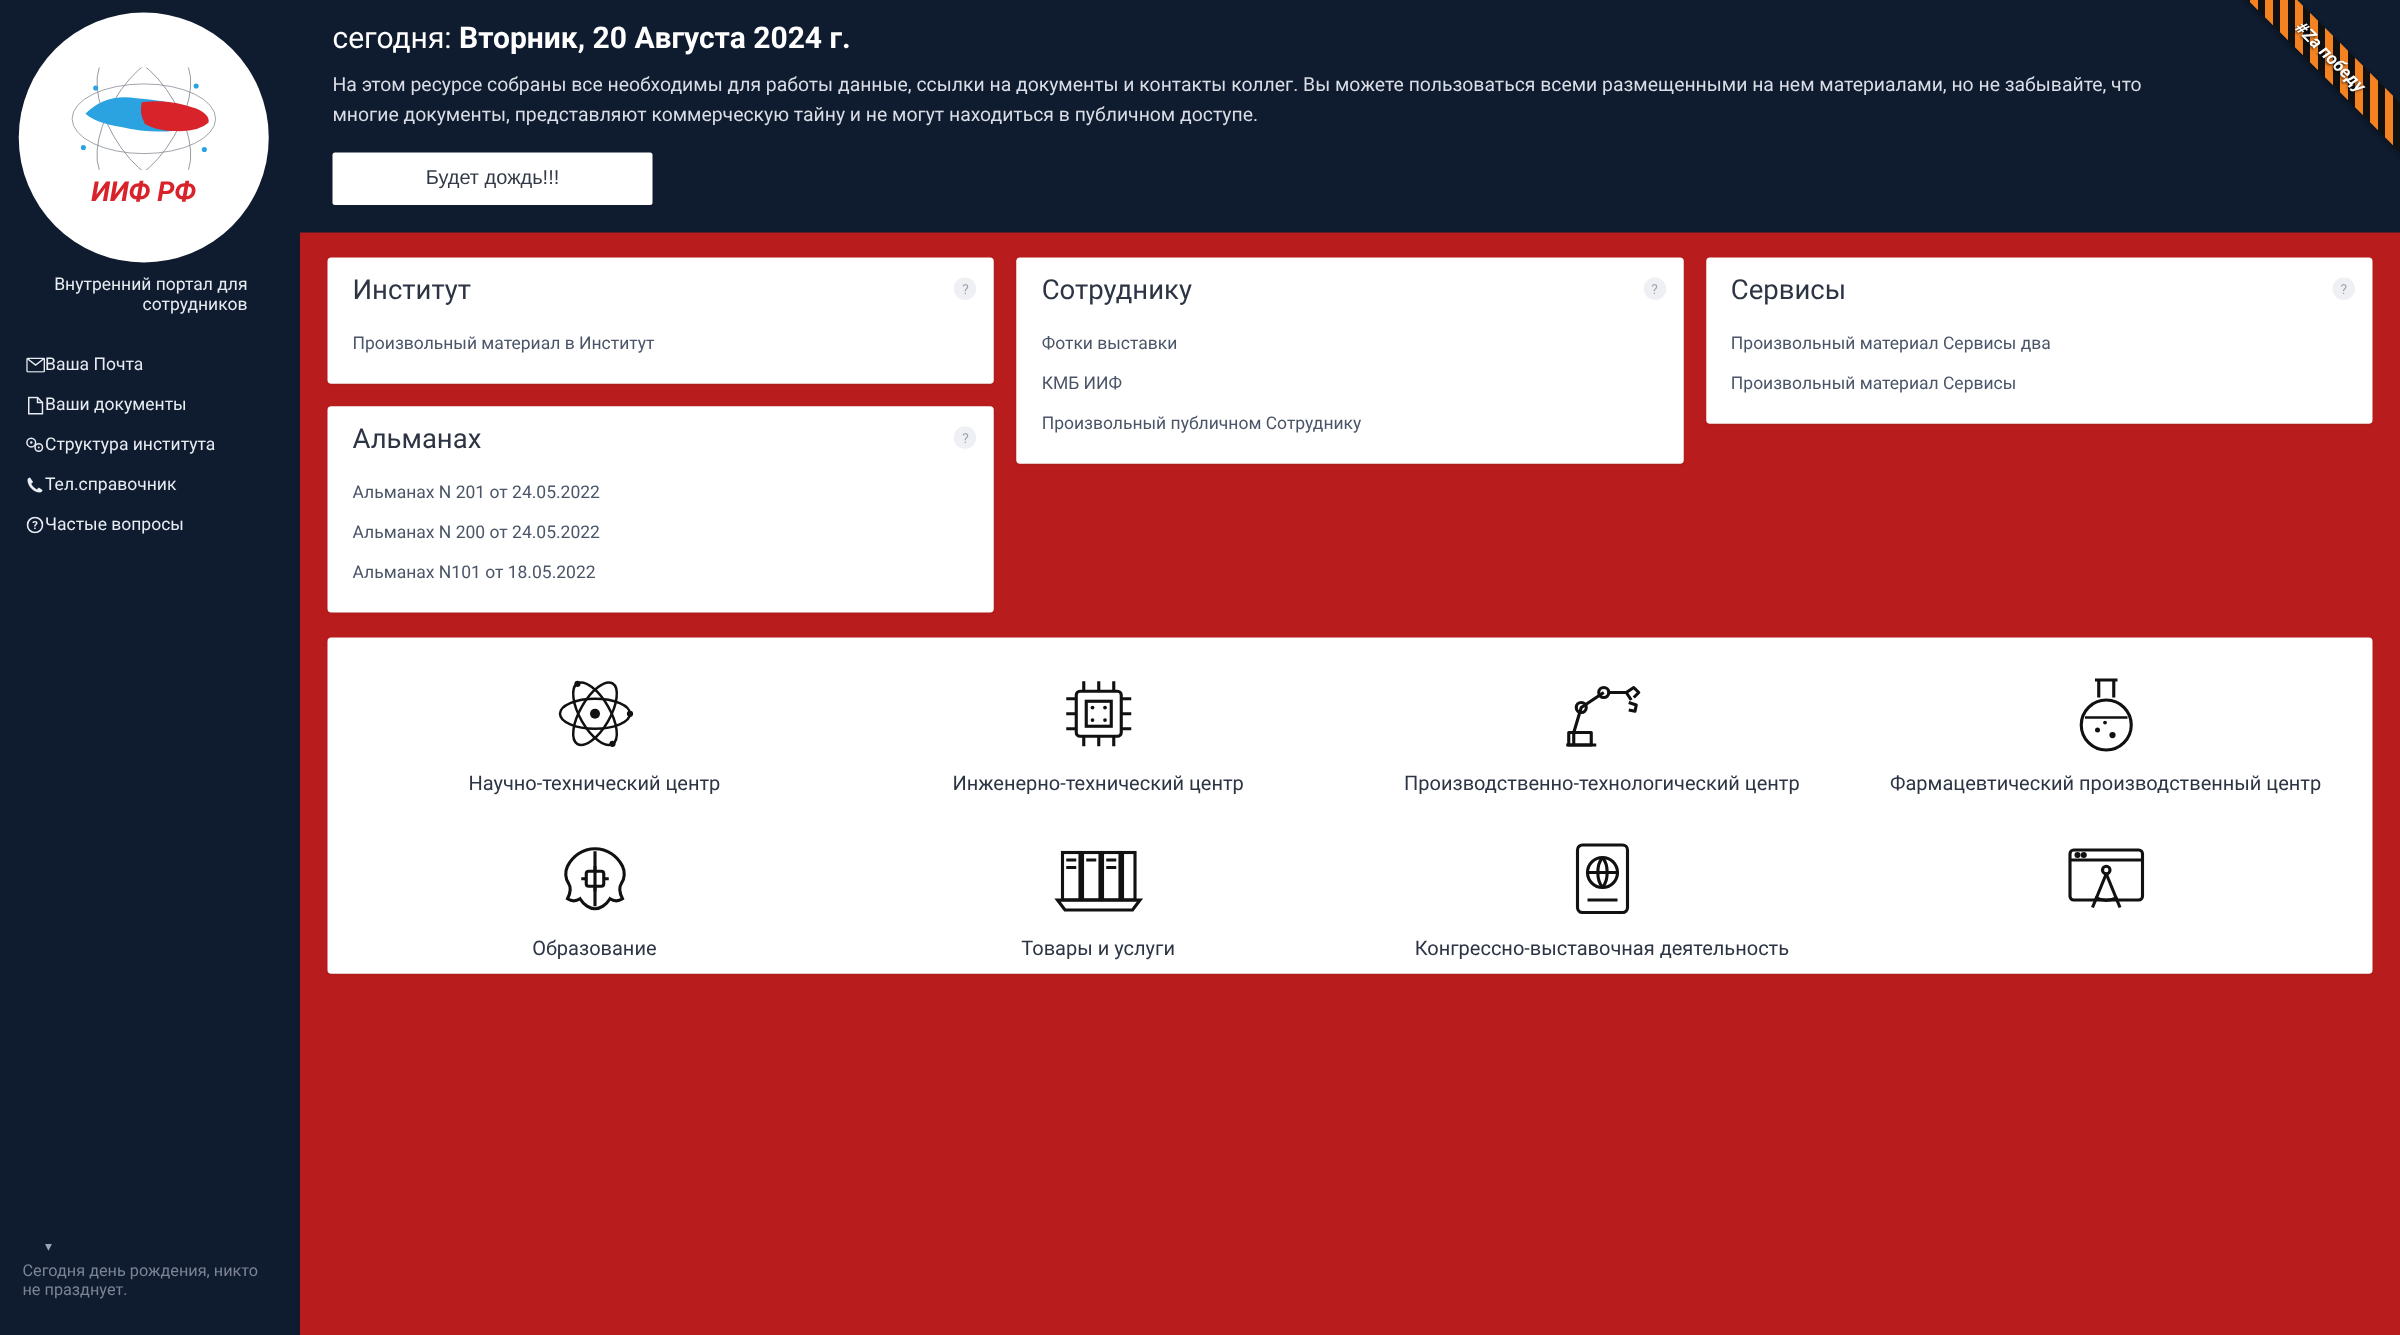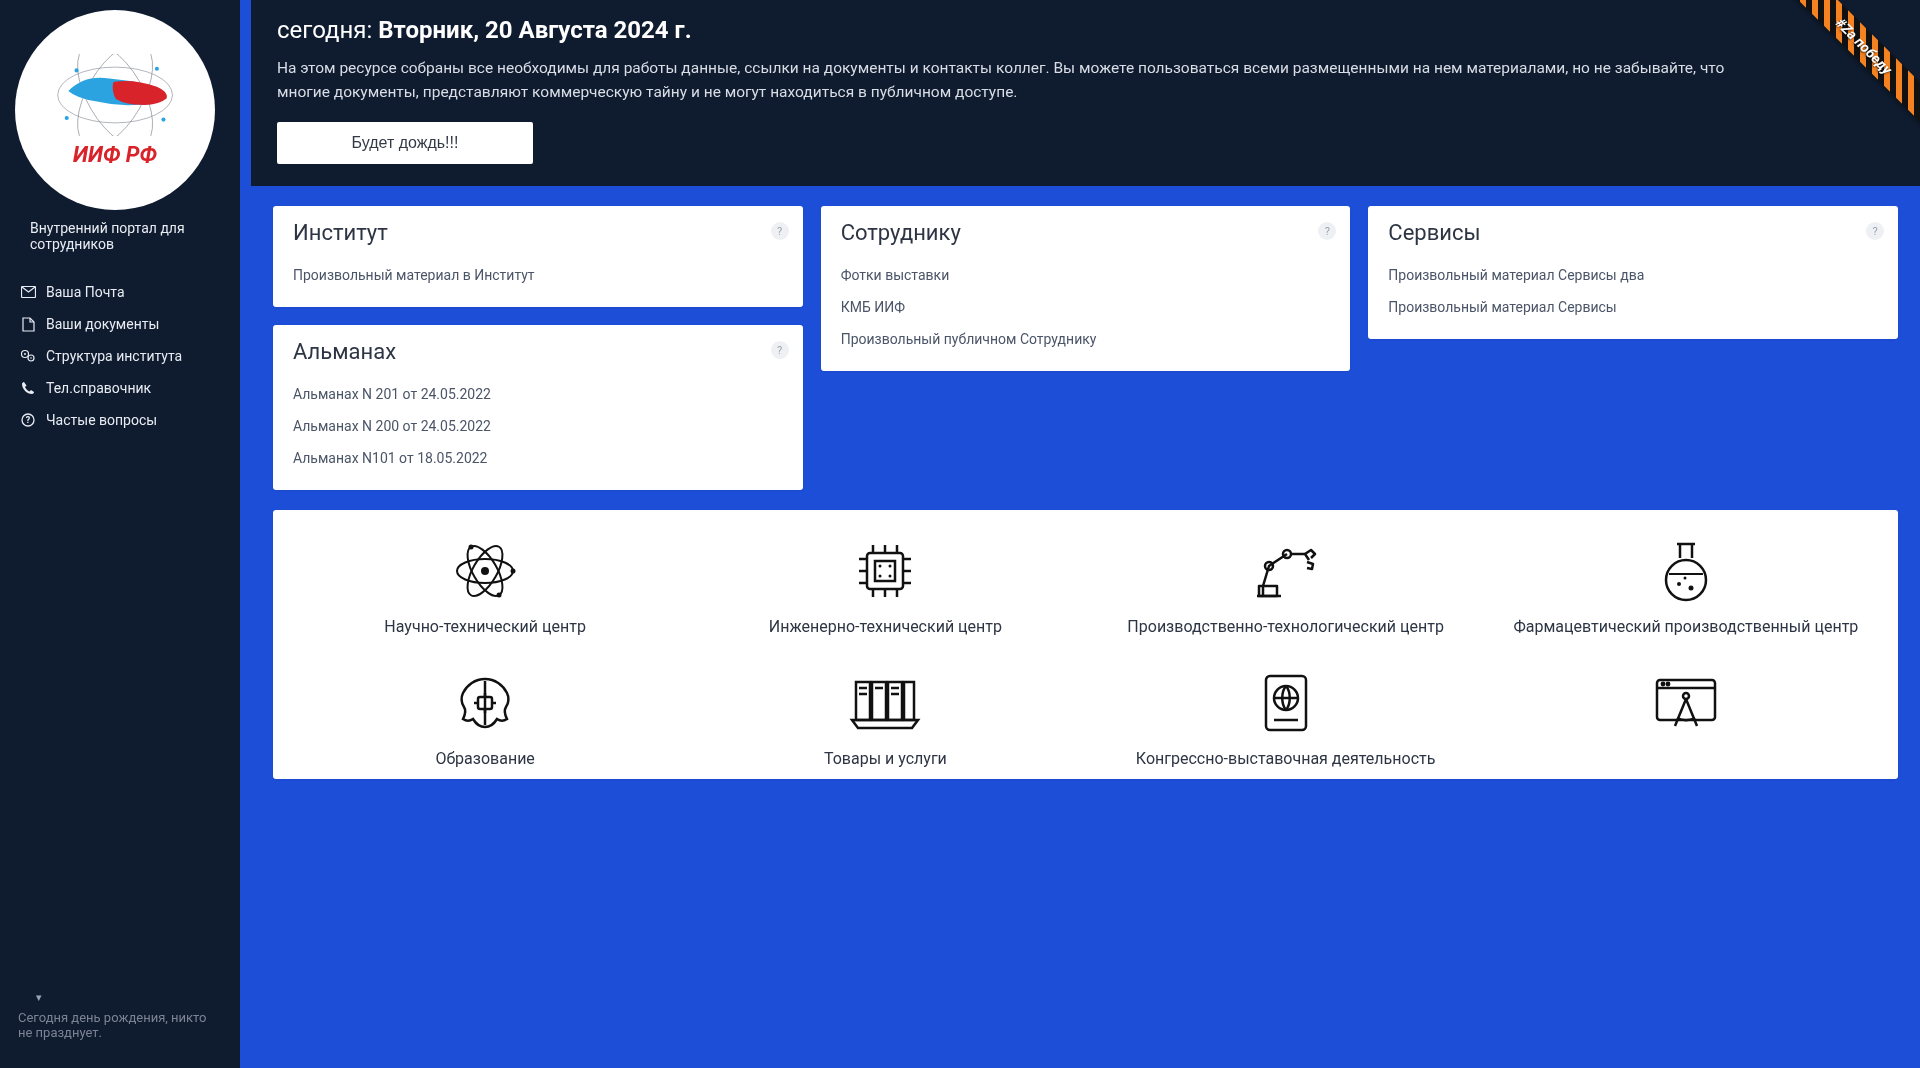--- a/index.html
+++ b/index.html
@@ -3,30 +3,30 @@
 <meta charset="utf-8">
 <style>
 * { margin: 0; padding: 0; box-sizing: border-box; }
 body { font-family: -apple-system, BlinkMacSystemFont, "Segoe UI", Roboto, sans-serif; background: #0f1b2e; color: #fff; width: 1920px; height: 1068px; overflow: hidden; position: relative; }
 
 .sidebar { position: fixed; left: 0; top: 0; width: 228px; height: 100%; background: #0f1b2e; padding: 10px 0; display: flex; flex-direction: column; }
 .logo-wrap { text-align: center; padding: 0 15px 12px; }
 .logo-circle { width: 200px; height: 200px; border-radius: 50%; background: #fff; margin: 0 auto 10px; display: flex; align-items: center; justify-content: center; flex-direction: column; position: relative; overflow: hidden; }
 .logo-map { width: 155px; height: 82px; position: relative; }
 .logo-text { color: #d8232a; font-weight: 700; font-size: 22px; font-style: italic; margin-top: 6px; }
-.sidebar-subtitle { color: #e8ecf3; font-size: 14px; text-align: left; padding: 0 15px 12px; }
+.sidebar-subtitle { color: #e8ecf3; font-size: 14px; text-align: right; padding: 0 15px 12px; }
 
 .nav { list-style: none; padding: 0 8px; }
-.nav li { padding: 8px 12px; font-size: 14px; color: #e8ecf3; cursor: pointer; display: flex; align-items: center; gap: 10px; }
+.nav li { padding: 8px 12px; font-size: 14px; color: #e8ecf3; cursor: pointer; display: flex; align-items: center; }
 .nav .ico { width: 16px; display: inline-flex; justify-content: center; }
 
 .sidebar-footer { margin-top: auto; padding: 18px; font-size: 13px; color: #7b8495; }
 .caret-down { font-size: 11px; color: #9aa4b8; padding: 0 18px 6px; }
 
-.main { margin-left: 240px; background: #1d4ed8; min-height: 100%; padding-left: 11px; }
+.main { margin-left: 240px; background: #b91c1c; min-height: 100%; }
 .header { background: #0f1b2e; color: #d9dee7; padding: 16px 26px 22px; position: relative; }
 .header-date { font-size: 24px; font-weight: 400; margin-bottom: 12px; color: #fff; }
 .header-date b { font-weight: 700; }
 .header-desc { font-size: 15.5px; line-height: 1.55; max-width: 1500px; margin-bottom: 18px; color: #d8dde6; }
 .weather-btn { background: #fff; color: #333a47; border: none; padding: 12px 0; width: 256px; font-size: 16px; font-weight: 500; cursor: pointer; border-radius: 2px; }
 
 .content { padding: 20px 22px; }
 .cards { display: grid; grid-template-columns: 1fr 1fr 1fr; gap: 18px; margin-bottom: 20px; align-items: start; }
 .card { background: #fff; border-radius: 3px; box-shadow: 0 1px 2px rgba(20,30,50,0.08); padding: 14px 20px 16px; position: relative; }
 .card-title { font-size: 22px; font-weight: 400; color: #2d3544; margin-bottom: 14px; }

